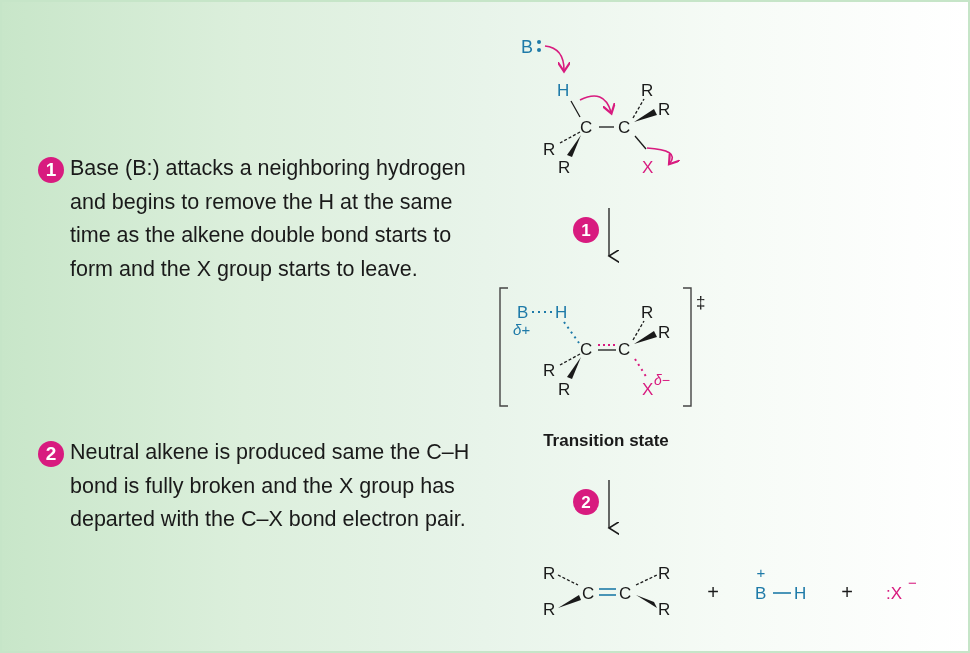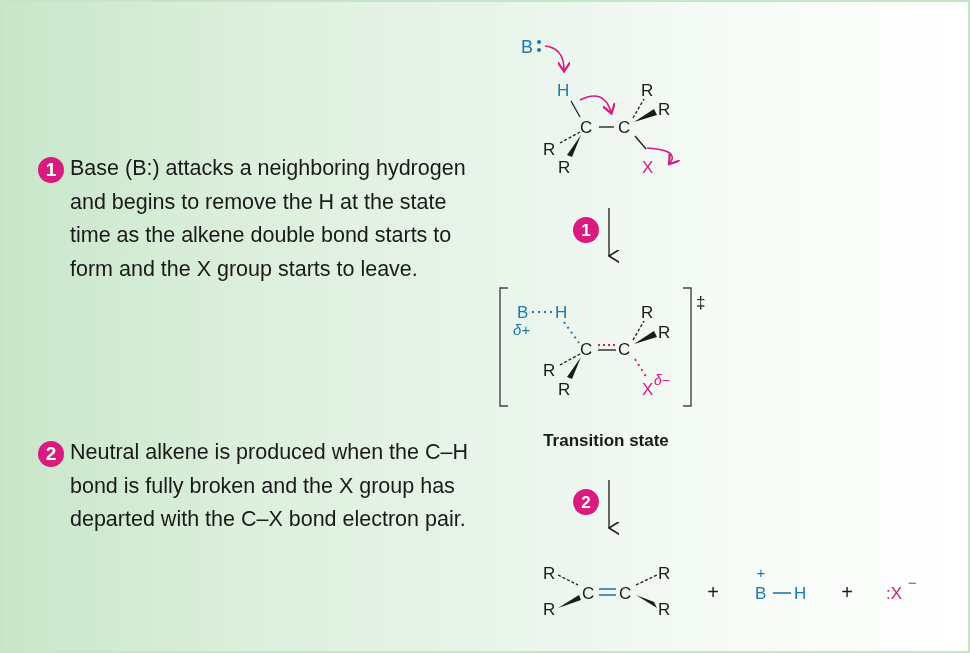--- a/index.html
+++ b/index.html
@@ -28,26 +28,26 @@
   svg.diagram { position: absolute; left: 0; top: 0; }
   svg text { font-family: "Liberation Sans", "DejaVu Sans", sans-serif; }
 </style>
 </head>
 <body>
 
 <div class="frame">
 
   <div class="step" id="step1">
     <span class="badge">1</span>
-    <span class="text">Base (B:) attacks a neighboring hydrogen and begins to remove the H at the state time as the alkene double bond starts to form and the X group starts to leave.</span>
+    <span class="text">Base (B:) attacks a neighboring hydrogen and begins to remove the H at the same time as the alkene double bond starts to form and the X group starts to leave.</span>
   </div>
 
   <div class="step" id="step2">
     <span class="badge">2</span>
-    <span class="text">Neutral alkene is produced when the C–H bond is fully broken and the X group has departed with the C–X bond electron pair.</span>
+    <span class="text">Neutral alkene is produced same the C–H bond is fully broken and the X group has departed with the C–X bond electron pair.</span>
   </div>
 
   <svg class="diagram" width="966" height="649" viewBox="0 0 966 649">
     <defs>
       <marker id="pinkhead" markerWidth="8" markerHeight="8" refX="5" refY="4" orient="auto">
         <path d="M0,0 L6,4 L0,8" fill="none" stroke="#d81b7f" stroke-width="1.4"></path>
       </marker>
       <marker id="blackhead" markerWidth="10" markerHeight="10" refX="5" refY="8" orient="auto-start-reverse">
         <path d="M0,0 L5,8 L10,0" fill="none" stroke="#1a1a1a" stroke-width="1.2"></path>
       </marker>

